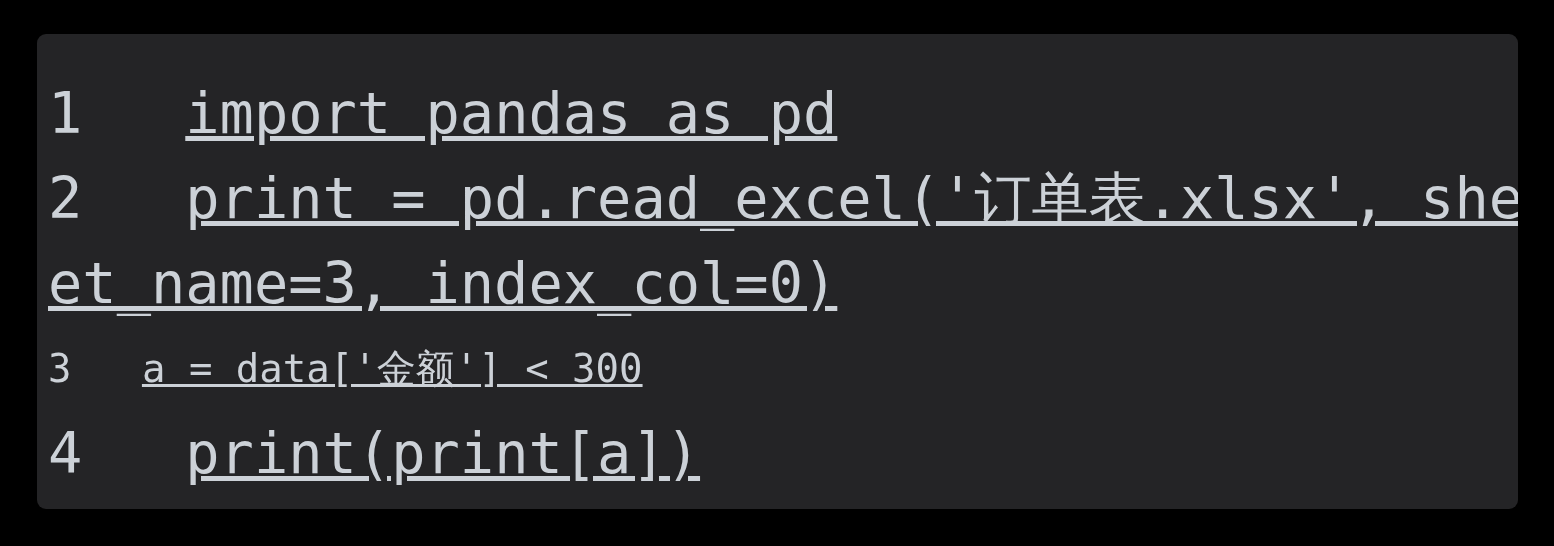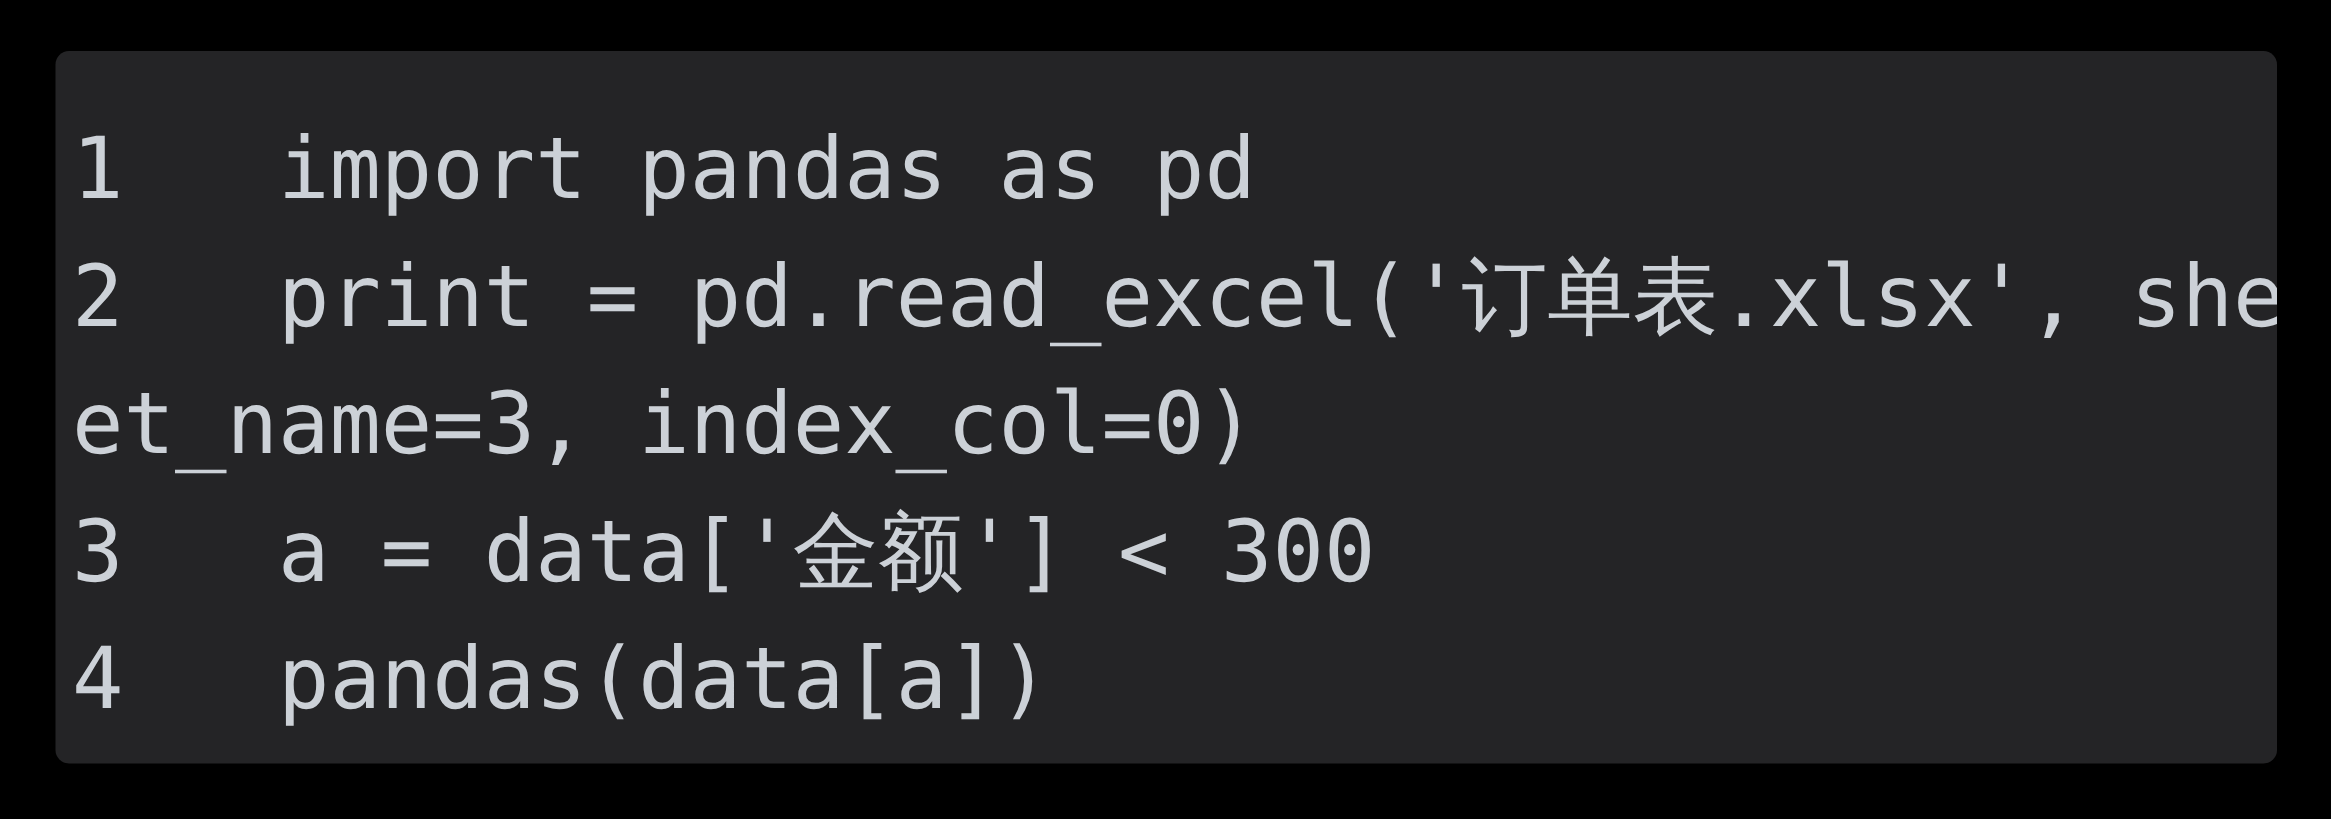--- a/index.html
+++ b/index.html
@@ -58,37 +58,38 @@
   .code-line:first-child {
     margin-top: 37px;
   }
 
   .ln {
     color: #ccd1d7;
   }
 
   .code-text {
     color: #ccd1d7;
+    text-decoration: underline;
   }
 
   
   .code-line.wrap .code-text {
     color: #ccd1d7;
   }
 </style>
 </head>
 <body>
 
 <div id="canvas">
 
   <div id="code-block" style="background: rgb(36, 36, 38); border-radius: 9px;">
 
     <div id="code-lines">
         <div class="code-line" style="font-size: 57px; height: 85px; line-height: 85px; color: rgb(204, 209, 215);"><span class="ln" style="color: rgb(204, 209, 215);">1   </span><span class="code-text">import pandas as pd</span></div>
         <div class="code-line" style="font-size: 57px; height: 85px; line-height: 85px; color: rgb(204, 209, 215);"><span class="ln" style="color: rgb(204, 209, 215);">2   </span><span class="code-text">print = pd.read_excel('订单表.xlsx', she</span></div>
         <div class="code-line wrap" style="font-size: 57px; height: 85px; line-height: 85px; color: rgb(204, 209, 215);"><span class="ln" style="color: rgb(204, 209, 215);"></span><span class="code-text">et_name=3, index_col=0)</span></div>
-        <div class="code-line" style="font-size: 57px; height: 85px; line-height: 85px; color: rgb(204, 209, 215);"><span class="ln" style="color: rgb(204, 209, 215);">3   </span><span class="code-text">a = data['金额'] &lt; 300</span></div>
-        <div class="code-line" style="font-size: 57px; height: 85px; line-height: 85px; color: rgb(204, 209, 215);"><span class="ln" style="color: rgb(204, 209, 215);">4   </span><span class="code-text">pandas(data[a])</span></div>
+        <div class="code-line" style="font-size: 39px; height: 85px; line-height: 85px; color: rgb(204, 209, 215);"><span class="ln" style="color: rgb(204, 209, 215);">3   </span><span class="code-text">a = data['金额'] &lt; 300</span></div>
+        <div class="code-line" style="font-size: 57px; height: 85px; line-height: 85px; color: rgb(204, 209, 215);"><span class="ln" style="color: rgb(204, 209, 215);">4   </span><span class="code-text">print(print[a])</span></div>
       </div>
 
   </div>
 
 </div>
 
 </body></html>

